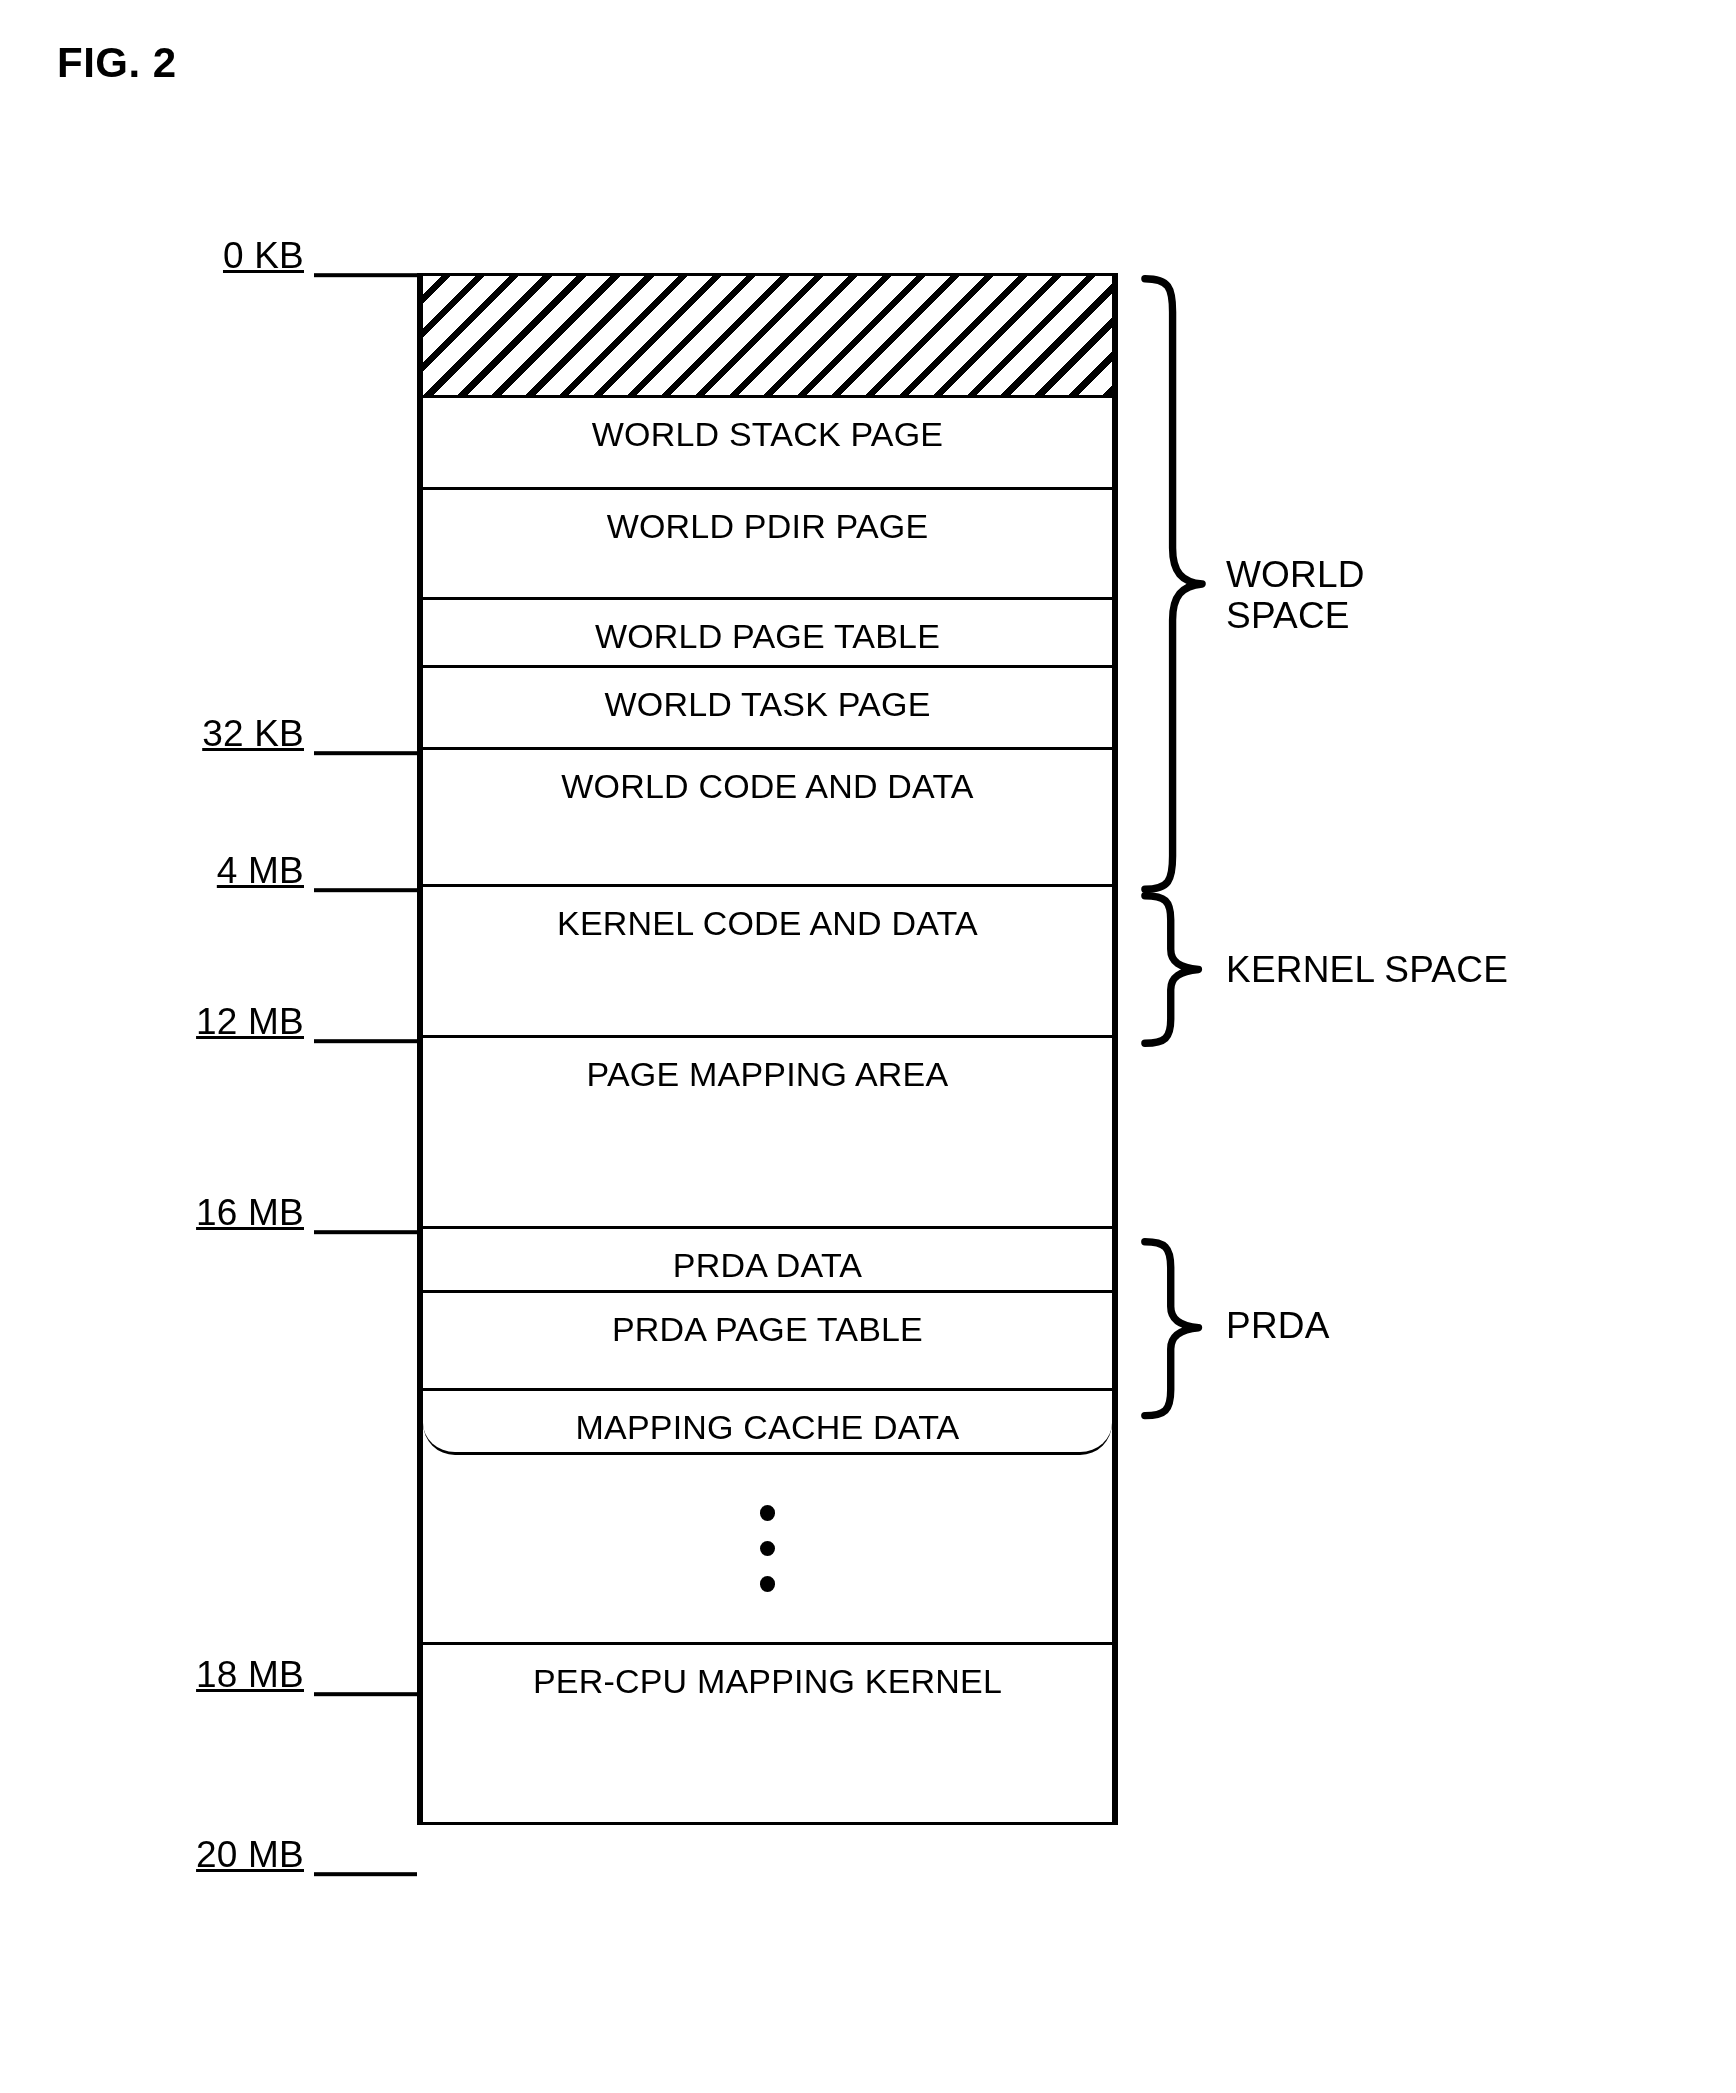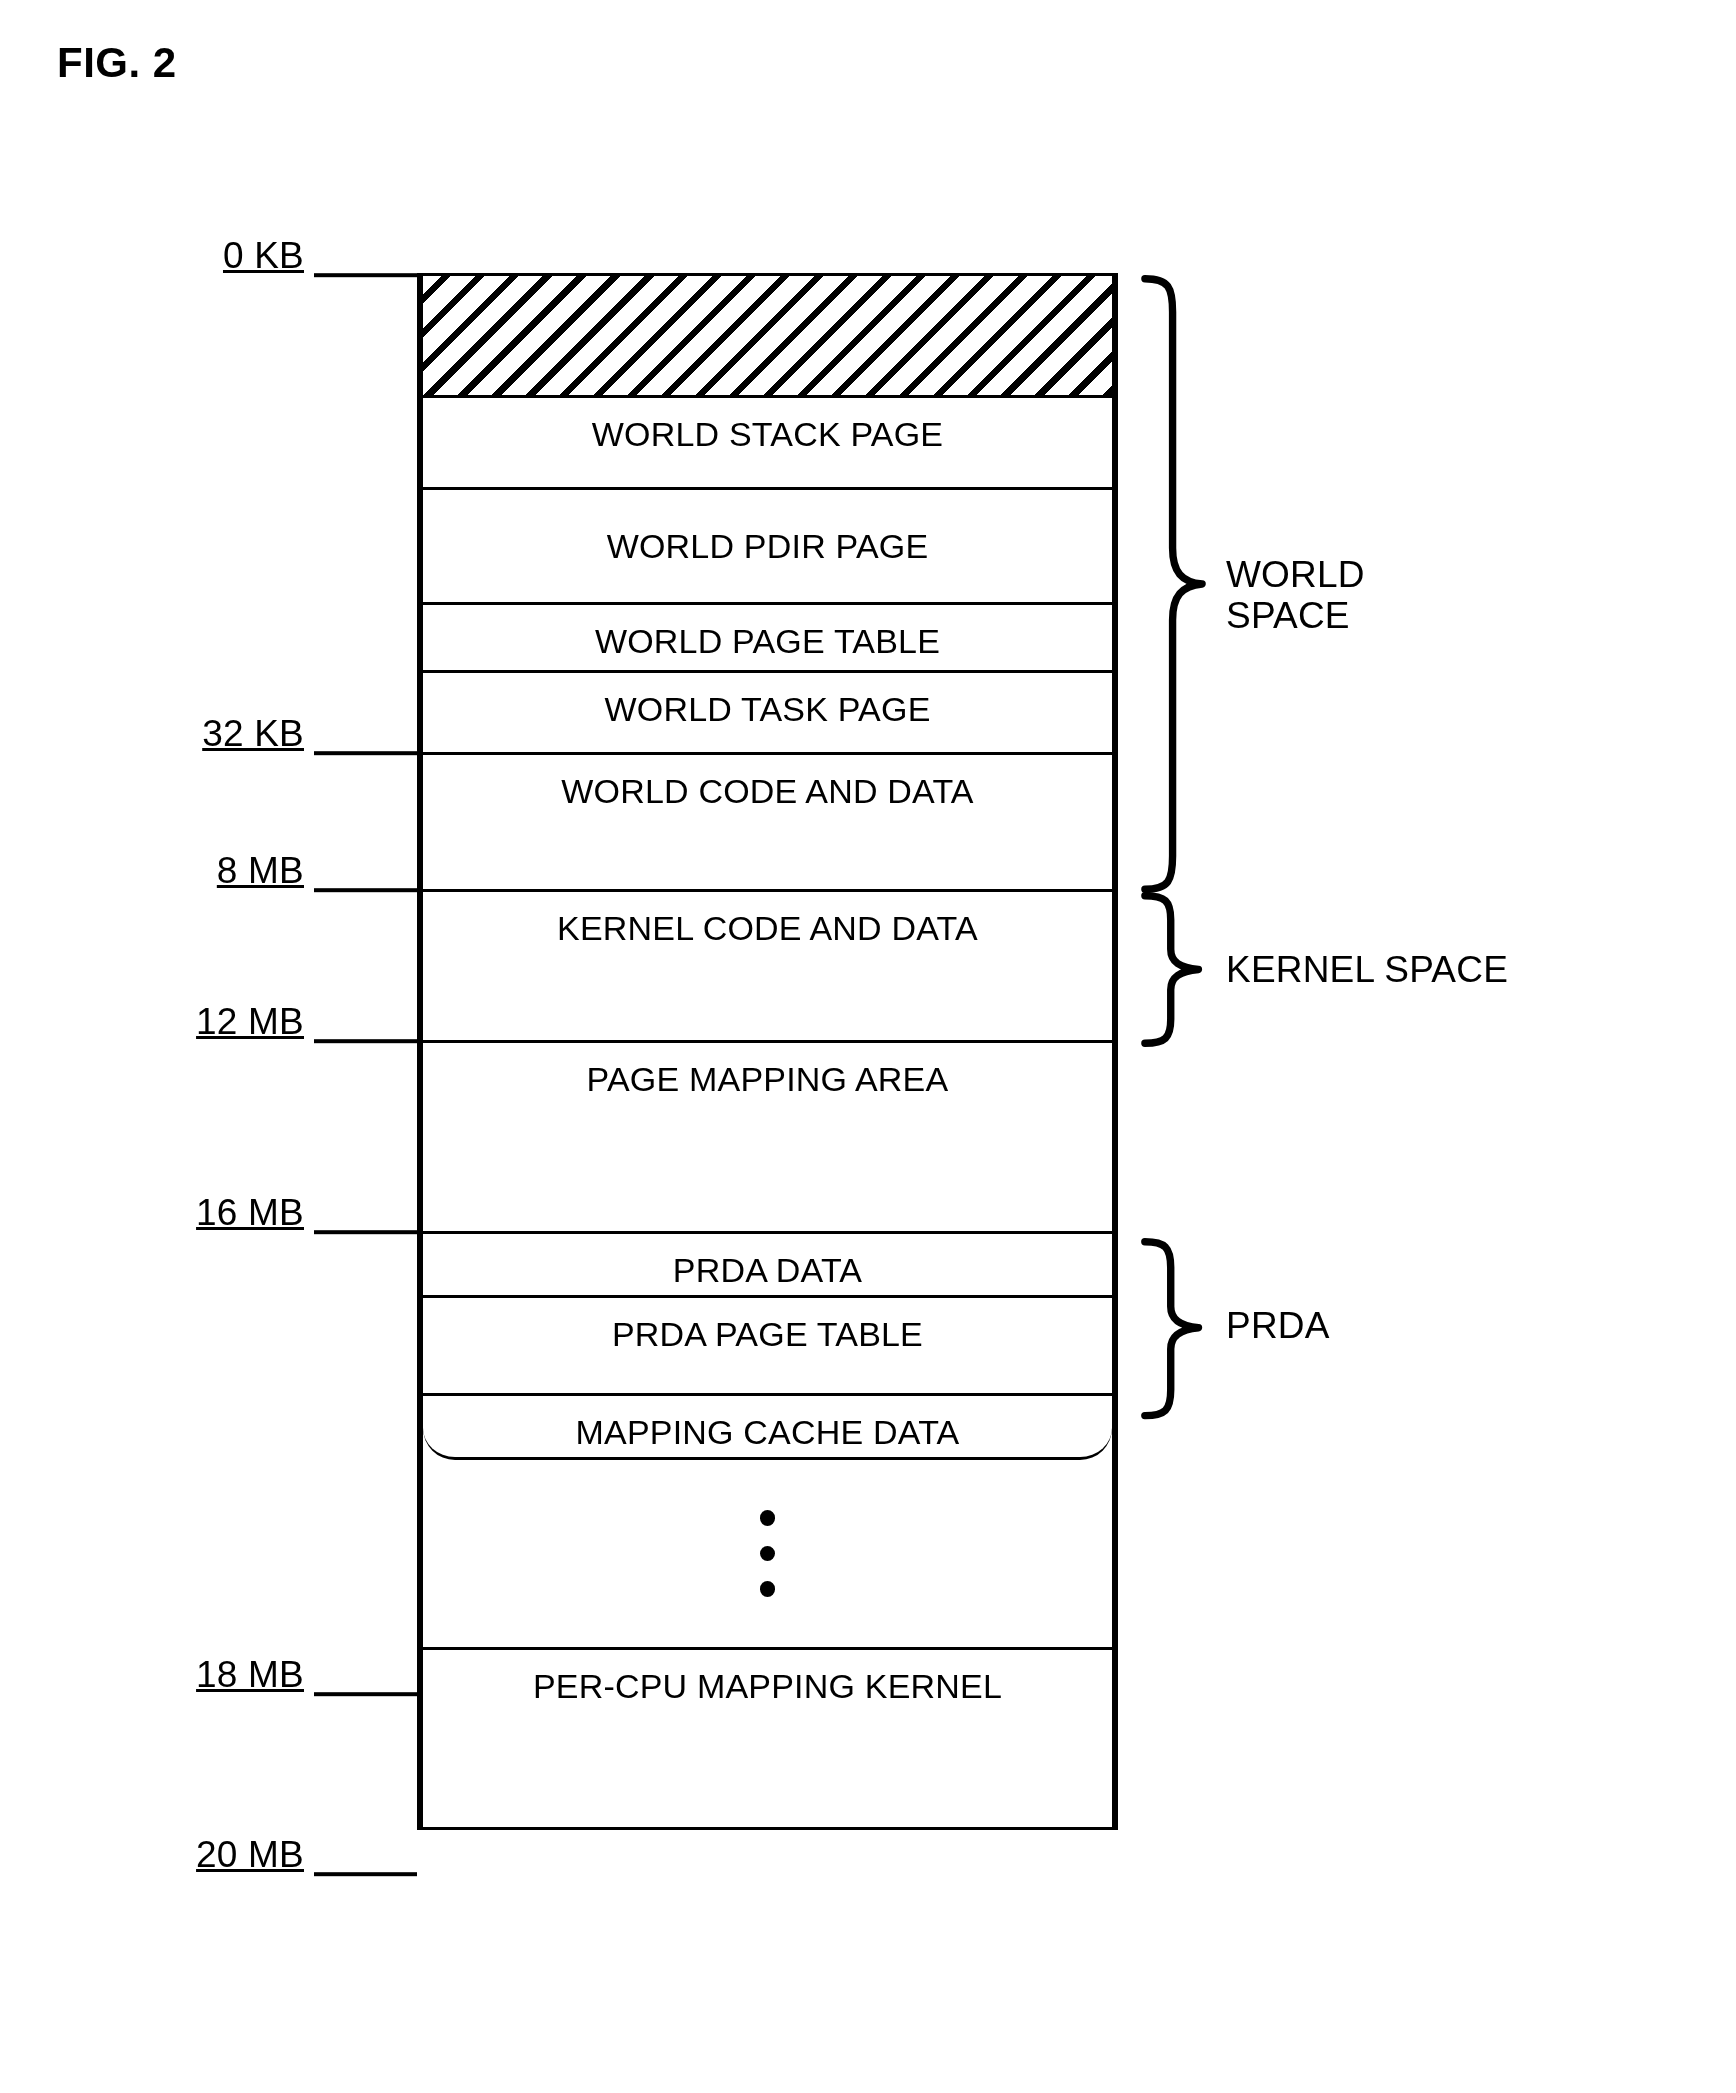--- a/index.html
+++ b/index.html
@@ -137,21 +137,21 @@
     <span class="tick-text">0 KB</span>
     <span class="tick-line"></span>
   </div>
 
   <div class="tick" style="left:0px; top:755px; width:417px;">
     <span class="tick-text">32 KB</span>
     <span class="tick-line"></span>
   </div>
 
   <div class="tick" style="left:0px; top:892px; width:417px;">
-    <span class="tick-text">8 MB</span>
+    <span class="tick-text">4 MB</span>
     <span class="tick-line"></span>
   </div>
 
   <div class="tick" style="left:0px; top:1043px; width:417px;">
     <span class="tick-text">12 MB</span>
     <span class="tick-line"></span>
   </div>
 
   <div class="tick" style="left:0px; top:1234px; width:417px;">
     <span class="tick-text">16 MB</span>
@@ -171,21 +171,21 @@
   <div class="mem-col">
 
     <div class="mem-row first hatched" style="height:125px;">
       <span class="row-label"></span>
     </div>
 
     <div class="mem-row" style="height:92px;">
       <span class="row-label">WORLD STACK PAGE</span>
     </div>
 
-    <div class="mem-row" style="height:95px;margin-top:20px;">
+    <div class="mem-row" style="height:110px;">
       <span class="row-label">WORLD PDIR PAGE</span>
     </div>
 
     <div class="mem-row" style="height:68px;">
       <span class="row-label">WORLD PAGE TABLE</span>
     </div>
 
     <div class="mem-row" style="height:82px;">
       <span class="row-label">WORLD TASK PAGE</span>
     </div>

